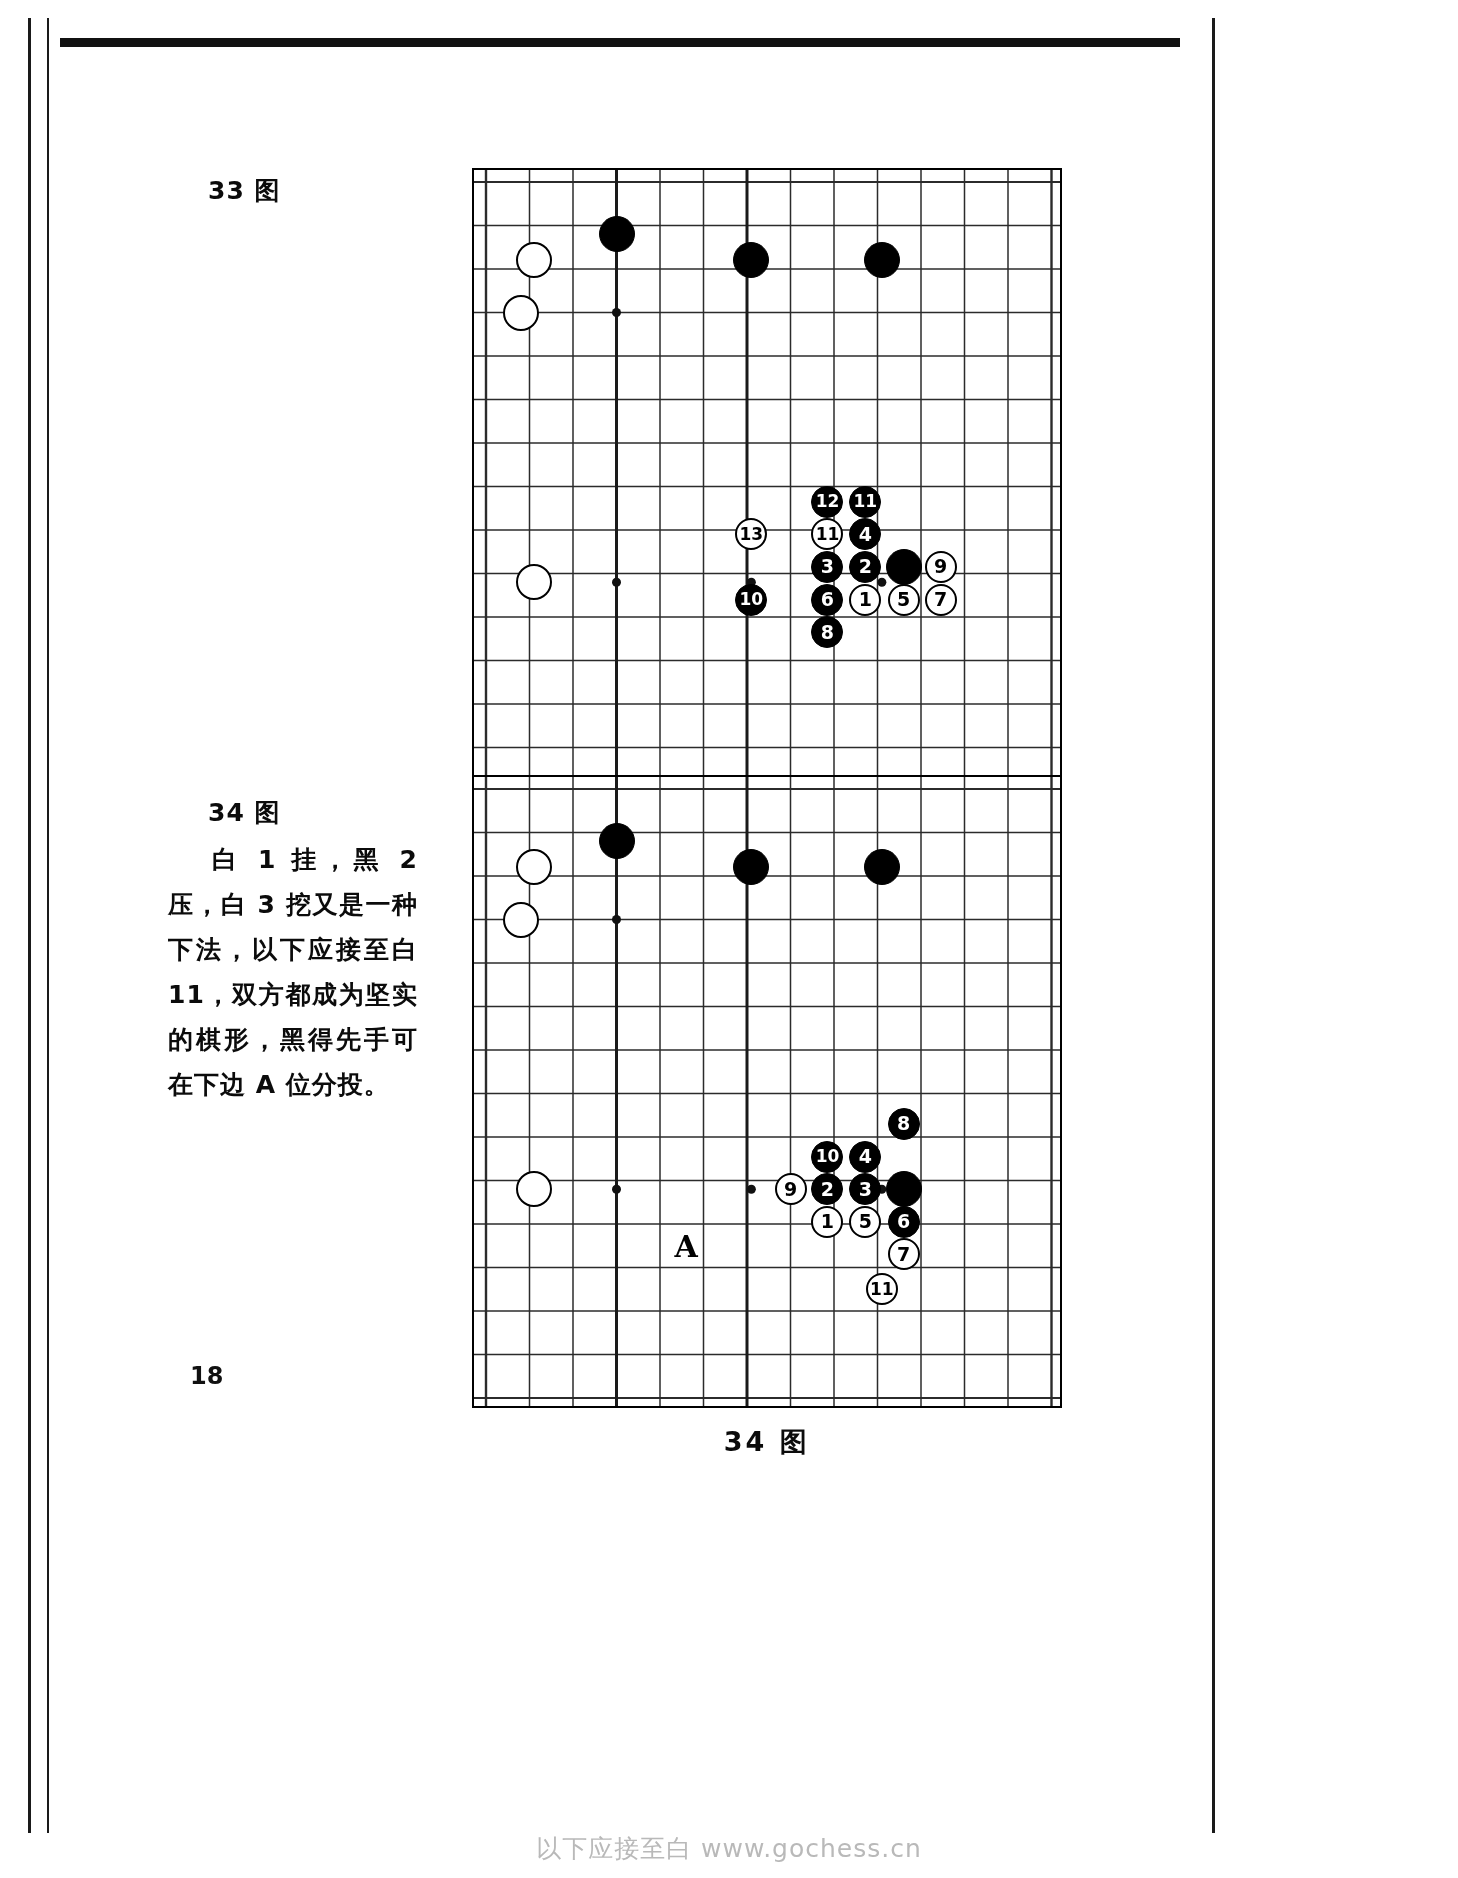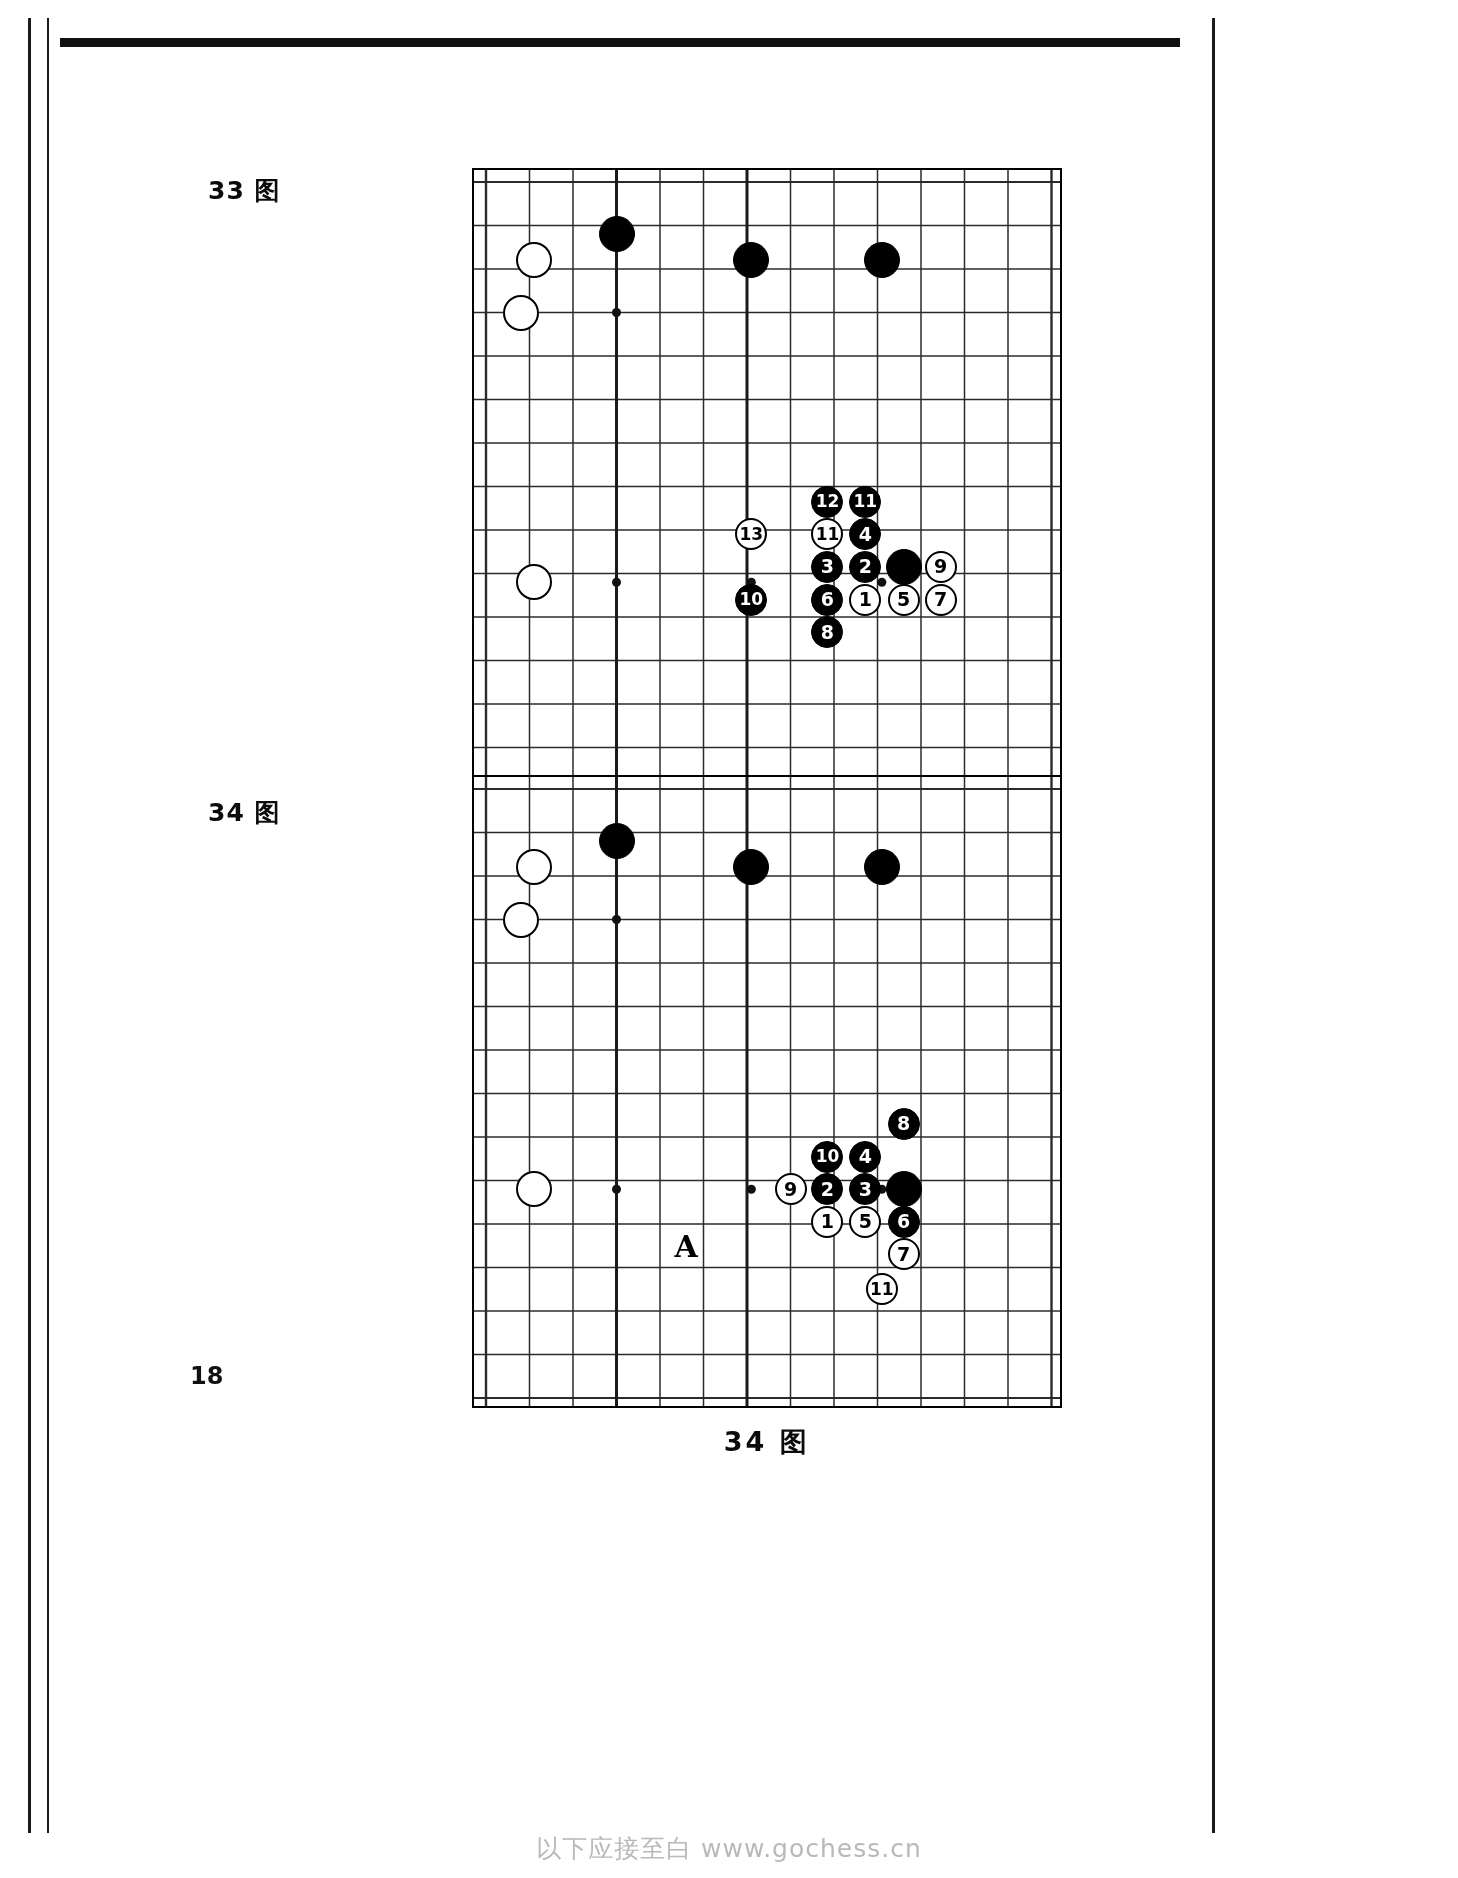--- a/index.html
+++ b/index.html
@@ -105,20 +105,21 @@
   <div class="frame-left-inner"></div>
   <div class="frame-top-rule"></div>
   <div class="frame-right-outer"></div>
 
   <div class="textcol" id="text33">
     <p class="para-title">33 图</p>
   </div>
 
   <div class="textcol" id="text34">
     <p class="para-title">34 图</p>
+    <p class="para-body">白 1 挂，黑 2 压，白 3 挖又是一种下法，以下应接至白 11，双方都成为坚实的棋形，黑得先手可在下边 A 位分投。</p>
   </div>
 
   <div class="figure-wrap" id="fig33">
     <div class="board" id="board33" style="width: 589.5px; height: 633px;">
         <svg class="glines" width="589.5" height="633">
           <line x1="0" x2="589.5" y1="12" y2="12" stroke="#2b2b2b" stroke-width="2.2"></line>
           <line x1="0" x2="589.5" y1="55.5" y2="55.5" stroke="#2b2b2b" stroke-width="1.5"></line>
           <line x1="0" x2="589.5" y1="99" y2="99" stroke="#2b2b2b" stroke-width="1.5"></line>
           <line x1="0" x2="589.5" y1="142.5" y2="142.5" stroke="#2b2b2b" stroke-width="1.5"></line>
           <line x1="0" x2="589.5" y1="186" y2="186" stroke="#2b2b2b" stroke-width="1.5"></line>

